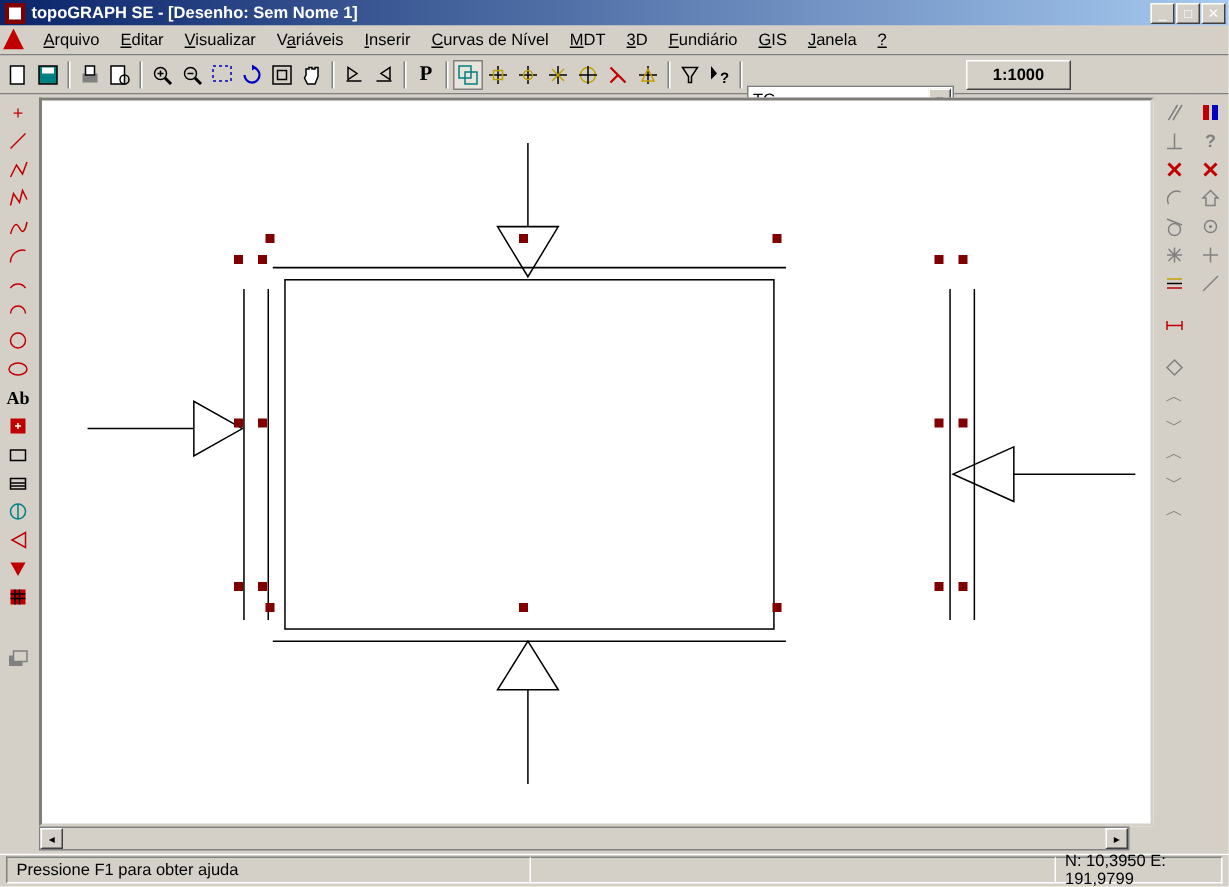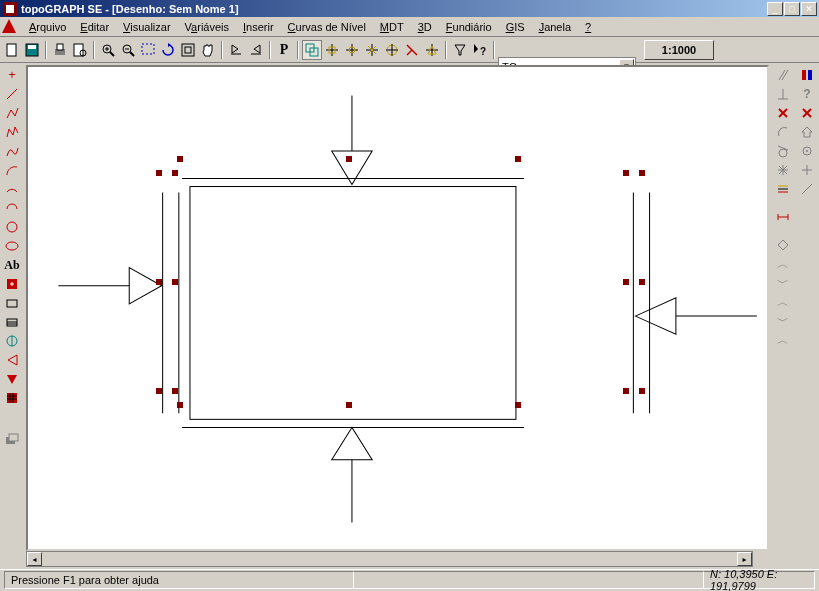--- a/index.html
+++ b/index.html
@@ -40,21 +40,21 @@
 .sb-h { flex:1; background:#d4d0c8; border:1px solid #808080; display:flex; align-items:center; position:relative; }
 .sb-h .arrow { width:15px; height:14px; background:#d4d0c8; border:1px solid #fff; border-right-color:#404040; border-bottom-color:#404040; display:flex; align-items:center; justify-content:center; font-size:8px; }
 .sb-h .track { flex:1; background: repeating-conic-gradient(#d4d0c8 0% 25%, #fff 0% 50%) 50% / 2px 2px; }
 .sb-corner { width:16px; height:16px; background:#d4d0c8; }
 
 
 .status-bar { height: 16px; background:#d4d0c8; border-top:1px solid #fff; display:flex; align-items:center; padding:10px 4px; font-size:11px; }
 .status-bar .pane { border:1px solid #808080; border-top-color:#808080; border-left-color:#808080; border-right-color:#fff; border-bottom-color:#fff; padding:1px 6px; height:18px; display:flex; align-items:center; }
 .status-bar .p1 { flex:0 0 350px; }
 .status-bar .p2 { flex:0 0 350px; border-left:none; }
-.status-bar .p3 { flex:1; border-left:none;font-style:italic; }
+.status-bar .p3 { flex:1; border-left:none; }
 
 
 .handle { position:absolute; width:6px; height:6px; background:#800000; }
 svg.drawing { position:absolute; left:0; top:0; width:100%; height:100%; }
 
 .red { color:#c00000; }
 .blue { color:#0000c0; }
 .gray { color:#808080; }
 </style>
 </head>

